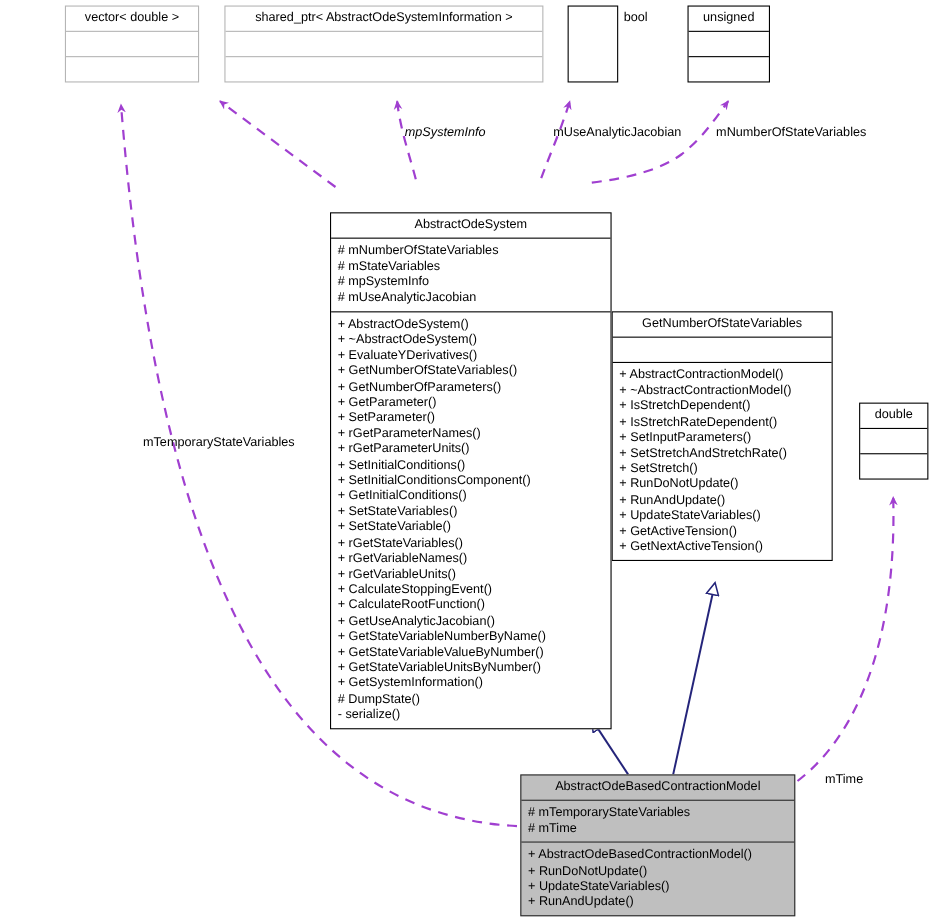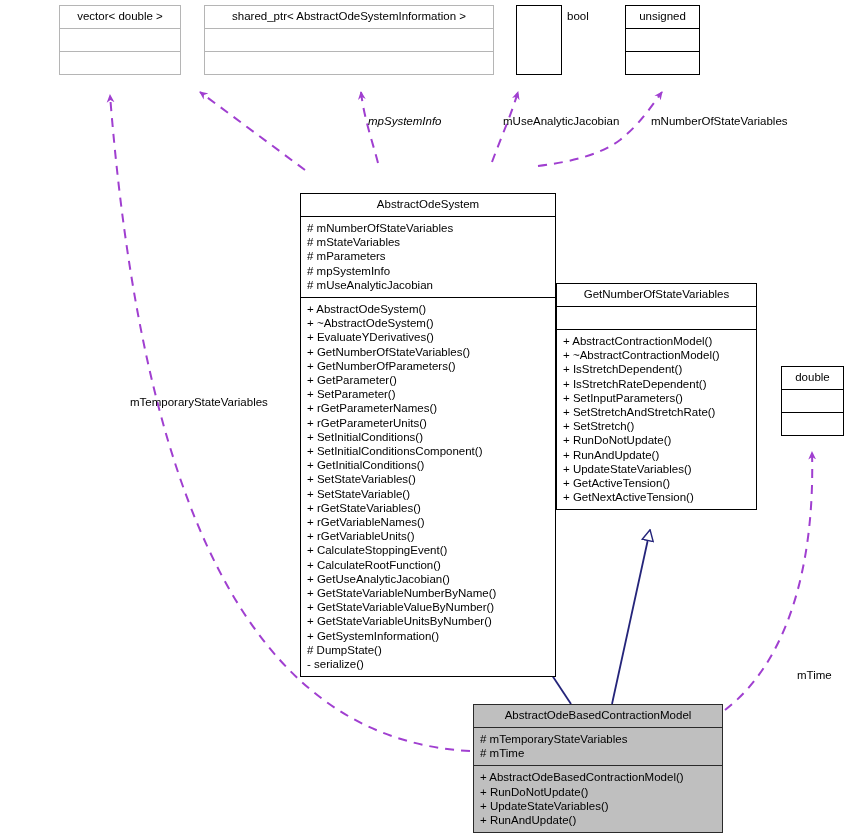--- a/index.html
+++ b/index.html
@@ -156,21 +156,20 @@
     <div class="uml-sep"></div>
     <div class="uml-compartment empty"></div>
   </div>
 
   <div class="uml-box" style="left:300px; top:161px; width:256px;margin-top:32px;">
     <div class="uml-title">AbstractOdeSystem</div>
     <div class="uml-sep"></div>
     <div class="uml-compartment">
         <div class="uml-row"># mNumberOfStateVariables</div>
         <div class="uml-row"># mStateVariables</div>
-        <div class="uml-row"># mParameters</div>
         <div class="uml-row"># mpSystemInfo</div>
         <div class="uml-row"># mUseAnalyticJacobian</div>
       </div>
     <div class="uml-sep"></div>
     <div class="uml-compartment">
         <div class="uml-row">+ AbstractOdeSystem()</div>
         <div class="uml-row">+ ~AbstractOdeSystem()</div>
         <div class="uml-row">+ EvaluateYDerivatives()</div>
         <div class="uml-row">+ GetNumberOfStateVariables()</div>
         <div class="uml-row">+ GetNumberOfParameters()</div>
@@ -237,15 +236,15 @@
 
 
   <div class="edge-label" style="left:368px; top:114px;font-style:italic;">mpSystemInfo</div>
 
   <div class="edge-label" style="left:503px; top:114px;">mUseAnalyticJacobian</div>
 
   <div class="edge-label" style="left:651px; top:114px;">mNumberOfStateVariables</div>
 
   <div class="edge-label" style="left:130px; top:395px;">mTemporaryStateVariables</div>
 
-  <div class="edge-label" style="left:750px; top:668px;margin-left:47px;">mTime</div>
+  <div class="edge-label" style="left:750px; top:702px;">mTime</div>
 
 </div>
 
 </body></html>

